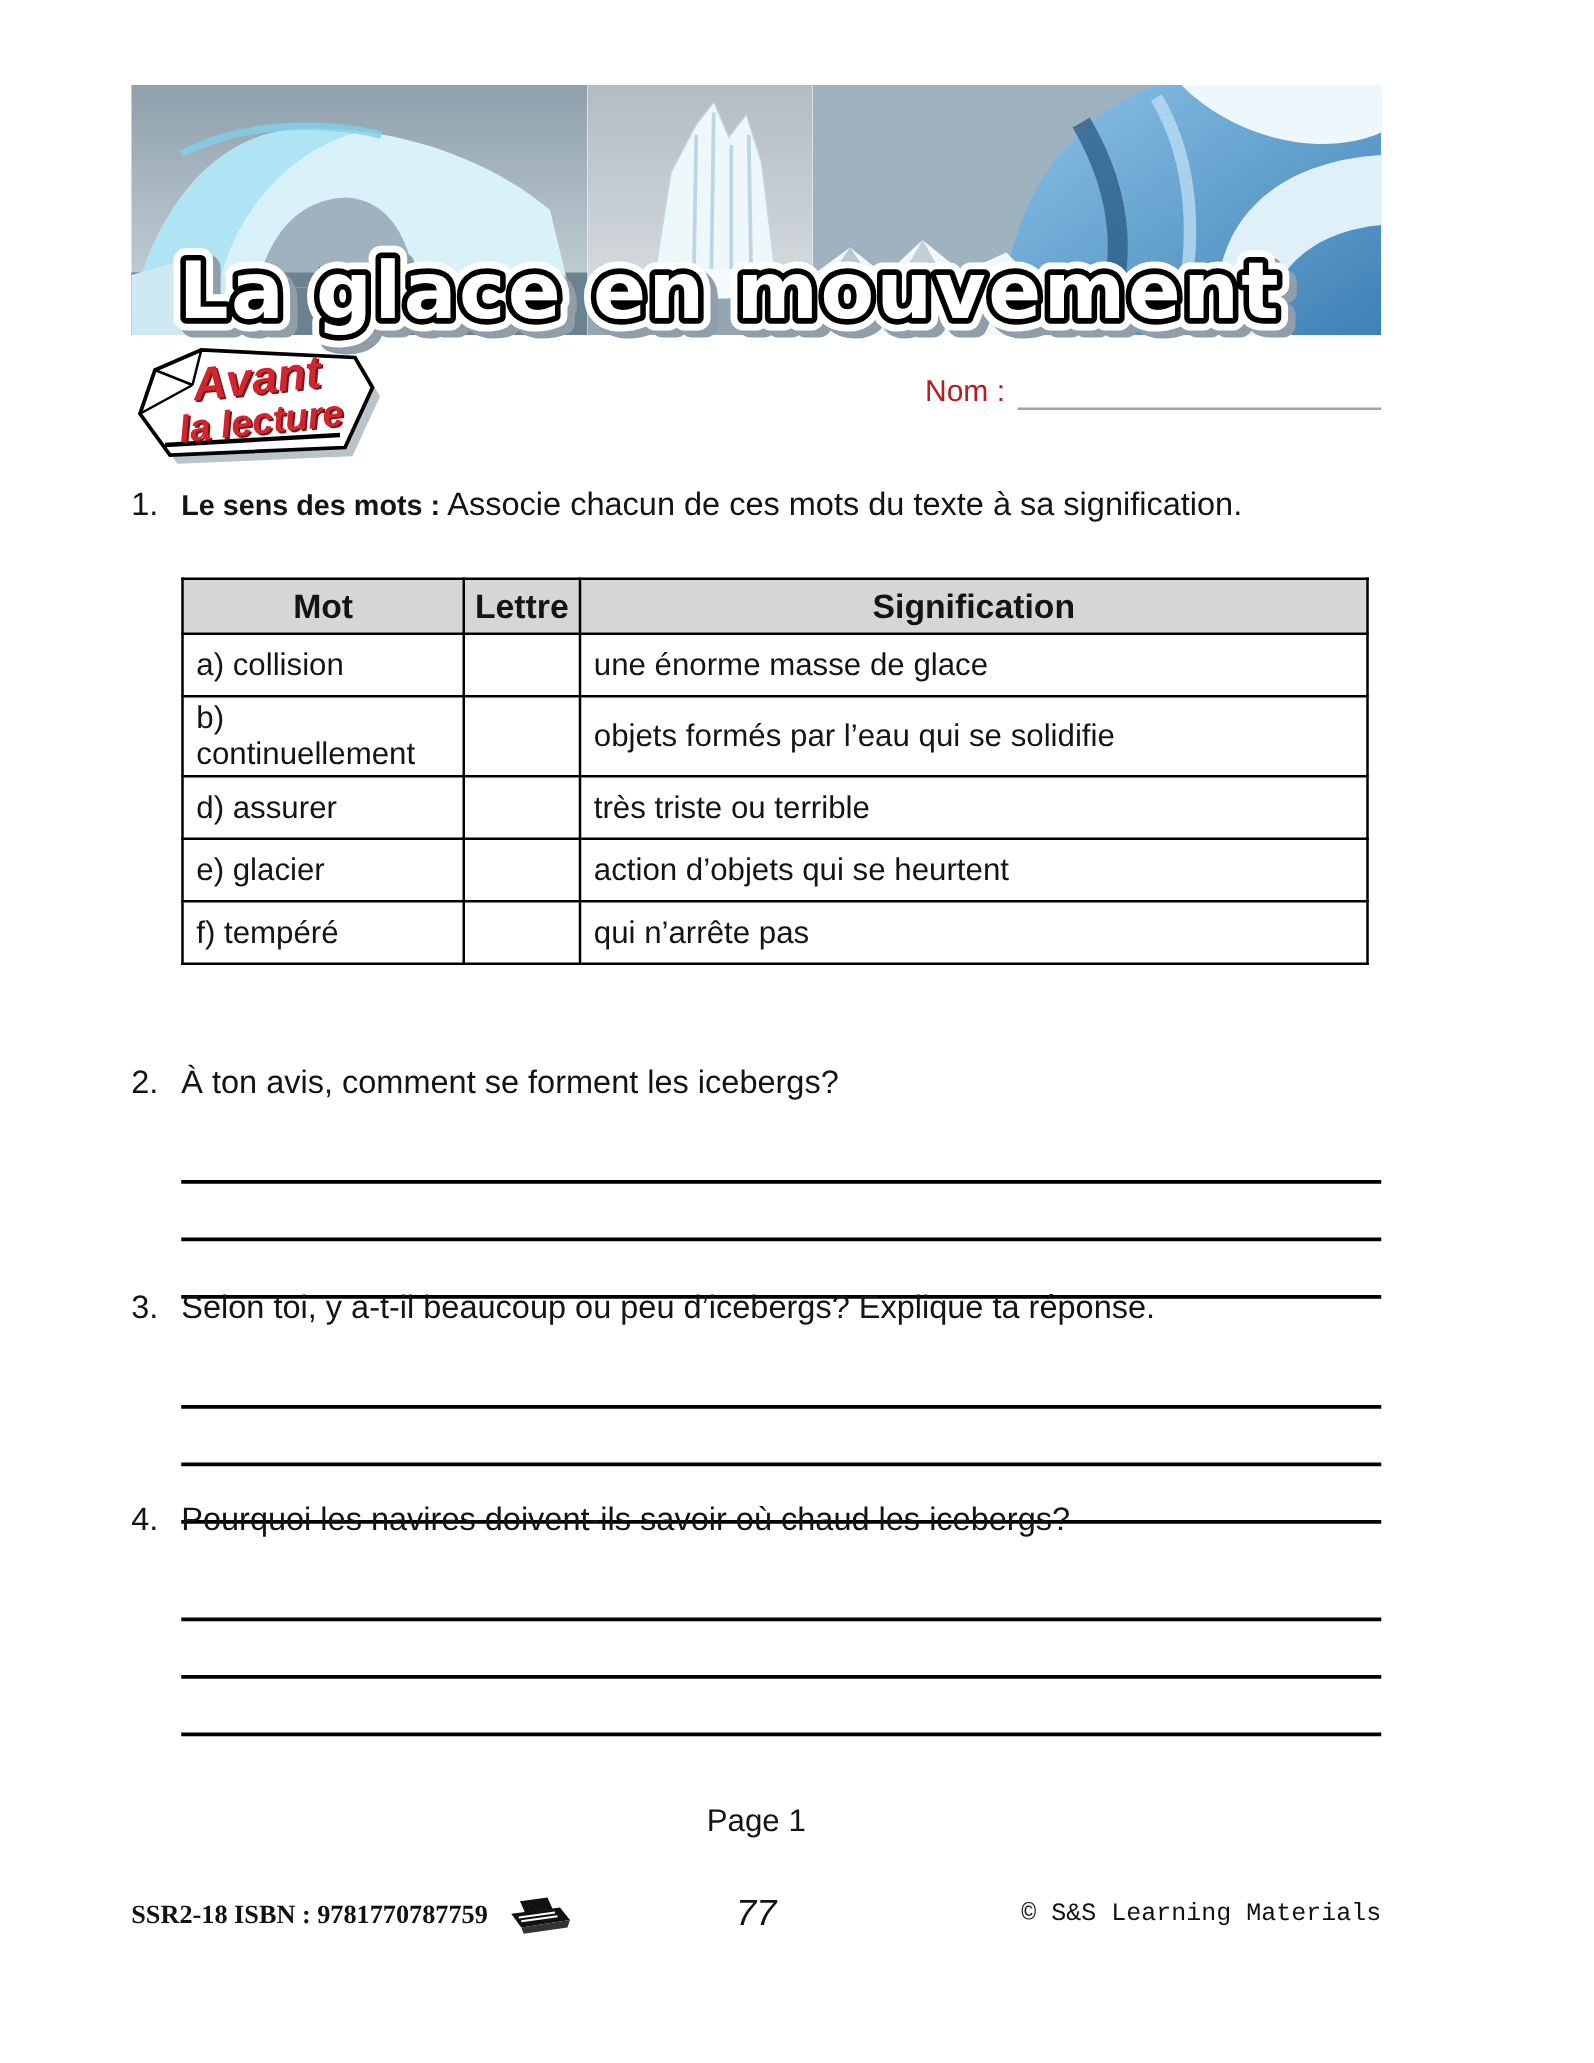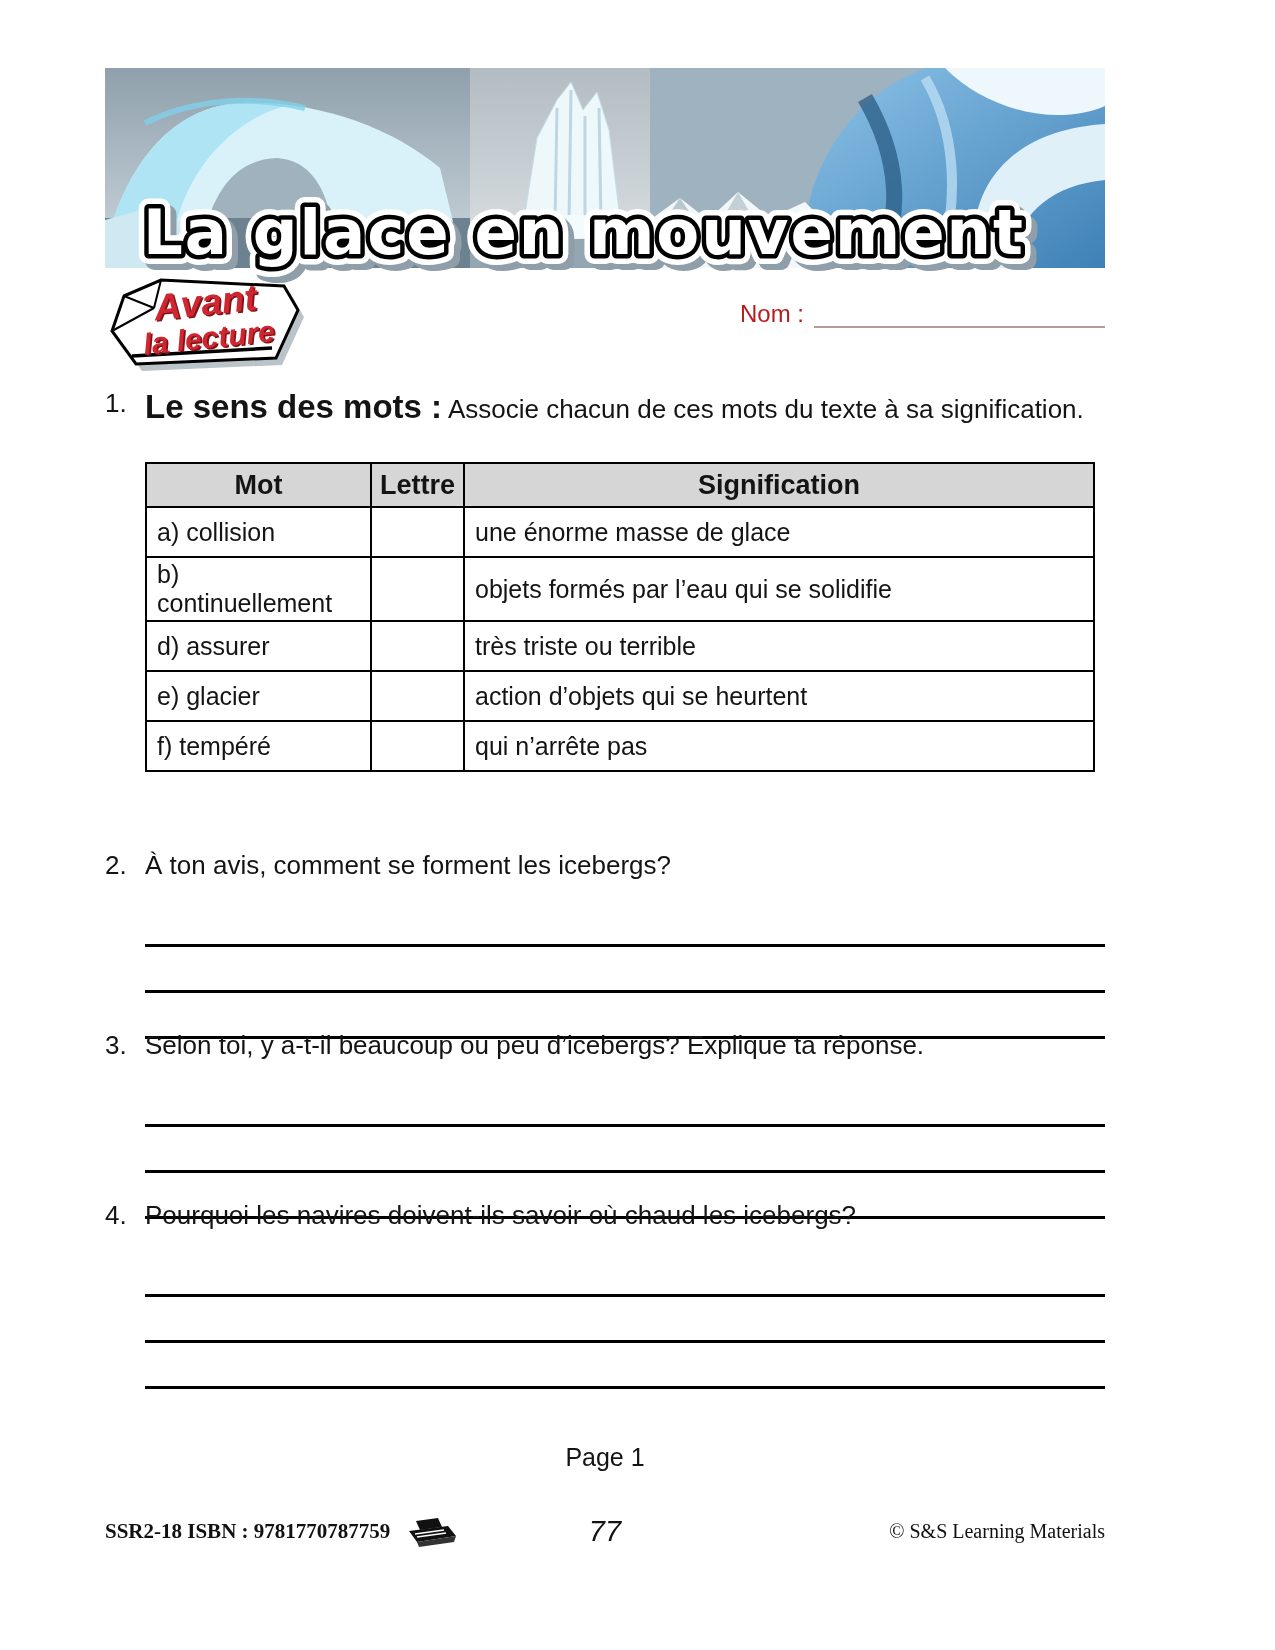--- a/index.html
+++ b/index.html
@@ -23,40 +23,40 @@
 
   
   .nom{position:absolute;top:300px;left:740px;width:365px;display:flex;align-items:flex-end;}
   .nom-label{font-size:24px;color:#b91c1c;white-space:nowrap;}
   .nom-line{flex:1;margin-left:10px;border-bottom:2px solid #b79b97;height:24px;}
 
   
   .question{position:absolute;left:105px;width:1000px;font-size:26px;}
   .qline{display:flex;}
   .qnum{width:40px;flex:0 0 40px;}
-  .qbold{font-weight:bold;font-size:33px;}
+  .qbold{font-weight:bold;font-size:23px;}
   .qline2{margin-left:40px;margin-top:6px;}
 
   
   .vtab{position:absolute;top:462px;left:145px;border-collapse:collapse;table-layout:fixed;width:948px;}
   .vtab th,.vtab td{border:2px solid #000;}
   .vtab th{background:#d6d6d6;font-size:27px;font-weight:bold;height:40px;text-align:center;}
   .vtab td{font-size:25px;height:44px;padding:2px 10px;text-align:left;vertical-align:middle;}
 
   
   .alines{margin-left:40px;margin-top:20px;}
   .aline{height:43px;border-bottom:3px solid #000;}
 
   
   .page-label{position:absolute;top:1443px;left:105px;width:1000px;text-align:center;font-size:25px;}
   .footer{position:absolute;top:1510px;left:105px;width:1000px;height:42px;display:flex;align-items:center;}
   .isbn{font-family:"Liberation Serif",serif;font-weight:bold;font-size:21px;color:#111;}
   .logo{margin-left:16px;position:relative;top:4px;}
   .pgnum{position:absolute;left:50%;transform:translateX(-50%);font-size:29px;font-style:italic;}
-  .copyright{margin-left:auto;font-family:Liberation Serif, serif;font-size:20px;color:#111;}
+  .copyright{margin-left:auto;font-family:Liberation Mono, monospace;font-size:20px;color:#111;}
 </style>
 </head>
 <body>
 
 <div class="page">
 
   <div class="banner">
     <svg class="art" viewBox="0 0 1000 200" preserveAspectRatio="none" aria-hidden="true">
       <defs>
         <linearGradient id="skyL" x1="0" y1="0" x2="0" y2="1">

